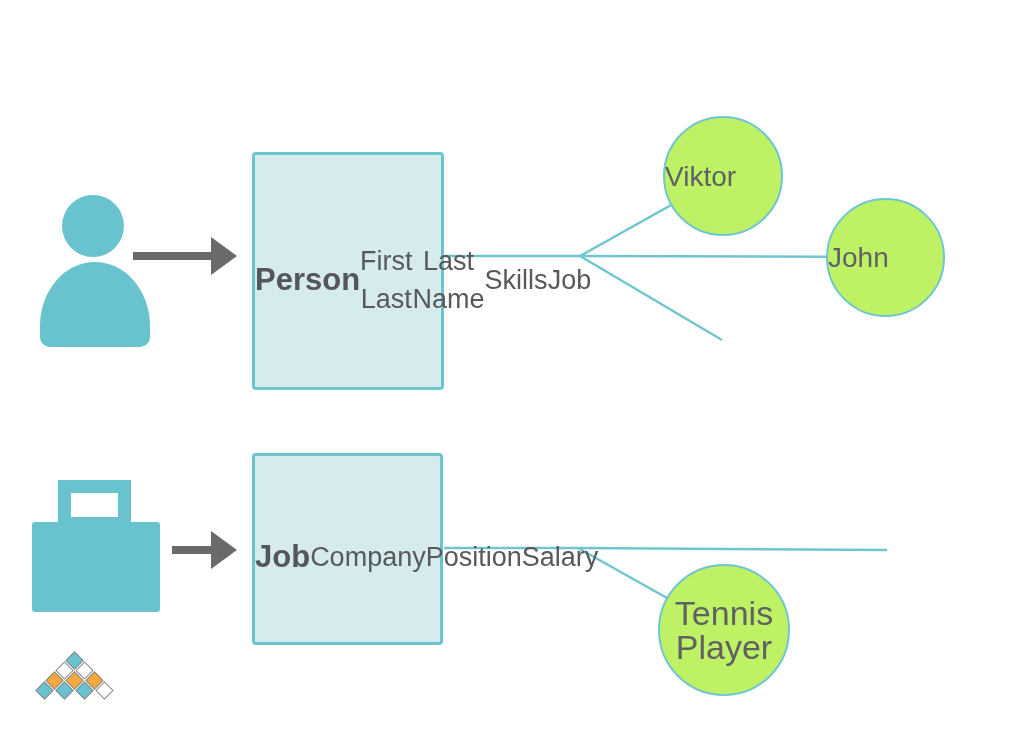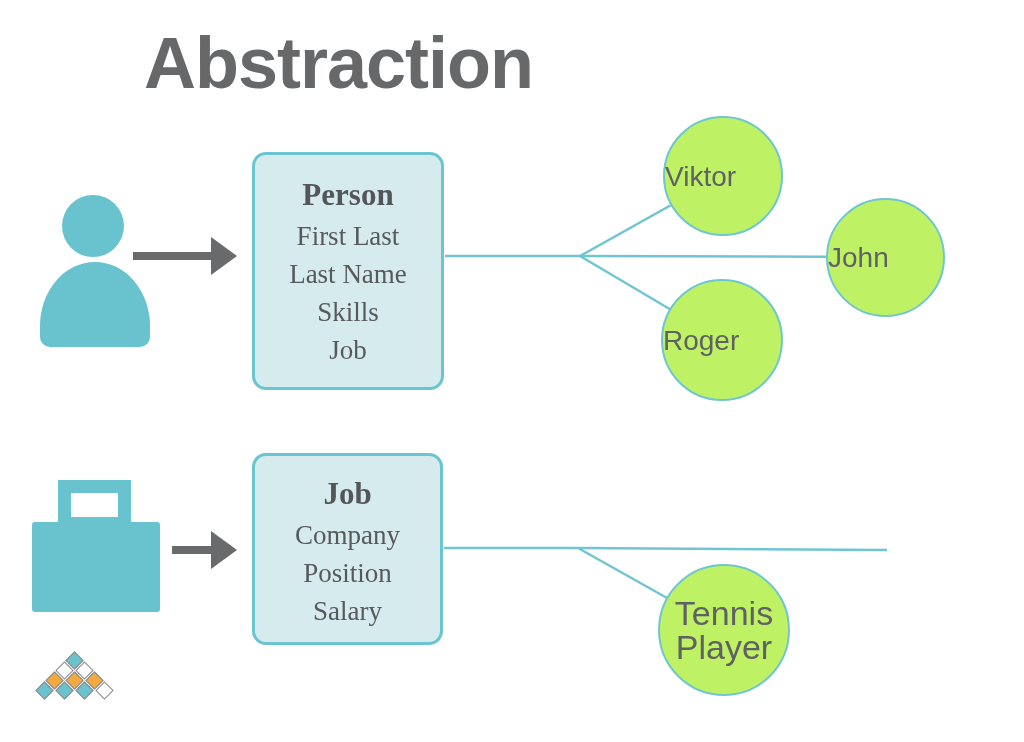--- a/index.html
+++ b/index.html
@@ -9,23 +9,23 @@
   }
   .abs{position:absolute;}
   
   #page-title{
     left:144px;top:22px;font-size:72px;font-weight:700;color:#67686a;letter-spacing:-1px;
   }
   
   #connector-layer{left:0;top:0;z-index:1;}
   
   .class-box{
-    background:#d5ebee;border:3px solid #6bc5d0;border-radius:14px;
-    display:flex;flex-direction:column;align-items:center;z-index:2;
-    color:#58595b;text-align:center;box-sizing:border-box;font-family:Liberation Serif, serif;
+    background:#d5ebee;border:3px solid #6bc5d0;border-radius:4px;
+    display:flex;flex-direction:row;align-items:center;z-index:2;
+    color:#58595b;text-align:center;box-sizing:border-box;
   }
   .class-box .box-title{font-size:31px;font-weight:700;line-height:44px;color:#545659;}
   .class-box .box-field{font-size:27px;line-height:38px;color:#58595b;}
   #person-box{left:252px;top:152px;width:192px;height:238px;padding-top:18px;}
   #job-box{left:252px;top:453px;width:191px;height:192px;padding-top:16px;}
   
   .instance-circle{
     border-radius:50%;background:#bef264;border:2.5px solid #6fc6d1;
     display:flex;align-items:center;justify-content:flex-start;text-align:center;
     color:#606164;z-index:2;box-sizing:border-box;font-size:28px;line-height:33px;
@@ -77,21 +77,20 @@
       <line x1="445" y1="256" x2="580" y2="256"></line>
       <line x1="580" y1="256" x2="723" y2="176"></line>
       <line x1="580" y1="256" x2="886" y2="257"></line>
       <line x1="580" y1="256" x2="722" y2="340"></line>
       <line x1="444" y1="548" x2="578" y2="548"></line>
       <line x1="578" y1="548" x2="887" y2="550"></line>
       <line x1="578" y1="548" x2="724" y2="630"></line>
     </g>
   </svg>
 
-  <div id="page-title" class="abs">Abstraction</div>
 
   <div id="person-icon" class="abs">
     <div class="head"></div>
     <div class="body"></div>
   </div>
 
   <div id="arrow-person" class="abs arrow">
     <div class="shaft"></div>
     <div class="head"></div>
   </div>
@@ -102,23 +101,20 @@
     <div class="box-field">Last Name</div>
     <div class="box-field">Skills</div>
     <div class="box-field">Job</div>
   </div>
 
   <div id="circle-viktor" class="abs instance-circle">
     <span>Viktor</span>
   </div>
   <div id="circle-john" class="abs instance-circle">
     <span>John</span>
-  </div>
-  <div id="circle-roger" class="abs instance-circle">
-    <span>Roger</span>
   </div>
 
   <div id="briefcase-icon" class="abs">
     <div class="handle"></div>
     <div class="bag-body"></div>
   </div>
 
   <div id="arrow-job" class="abs arrow">
     <div class="shaft"></div>
     <div class="head"></div>

